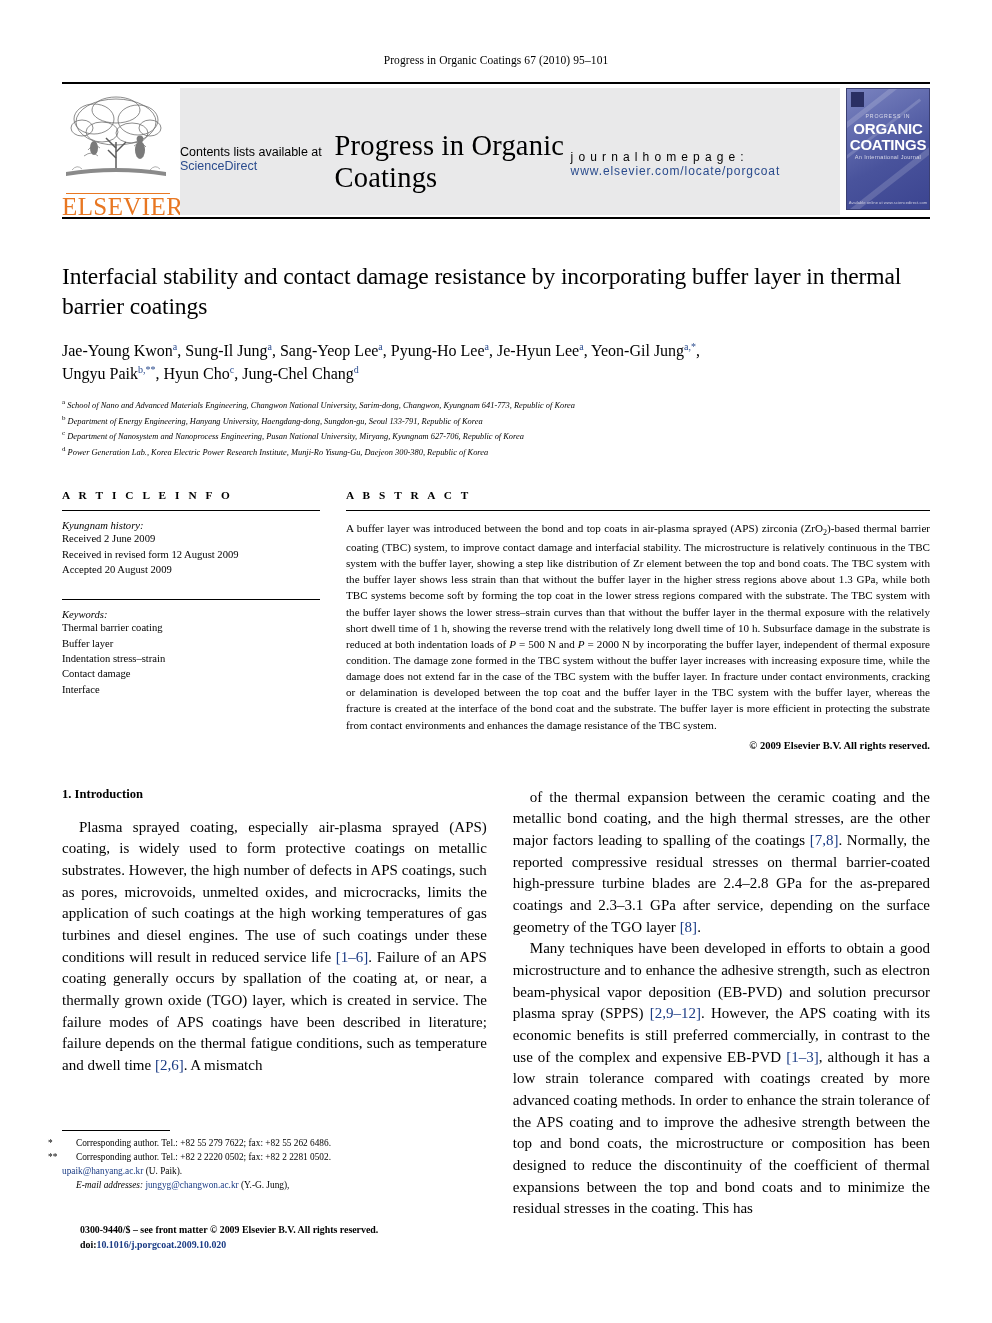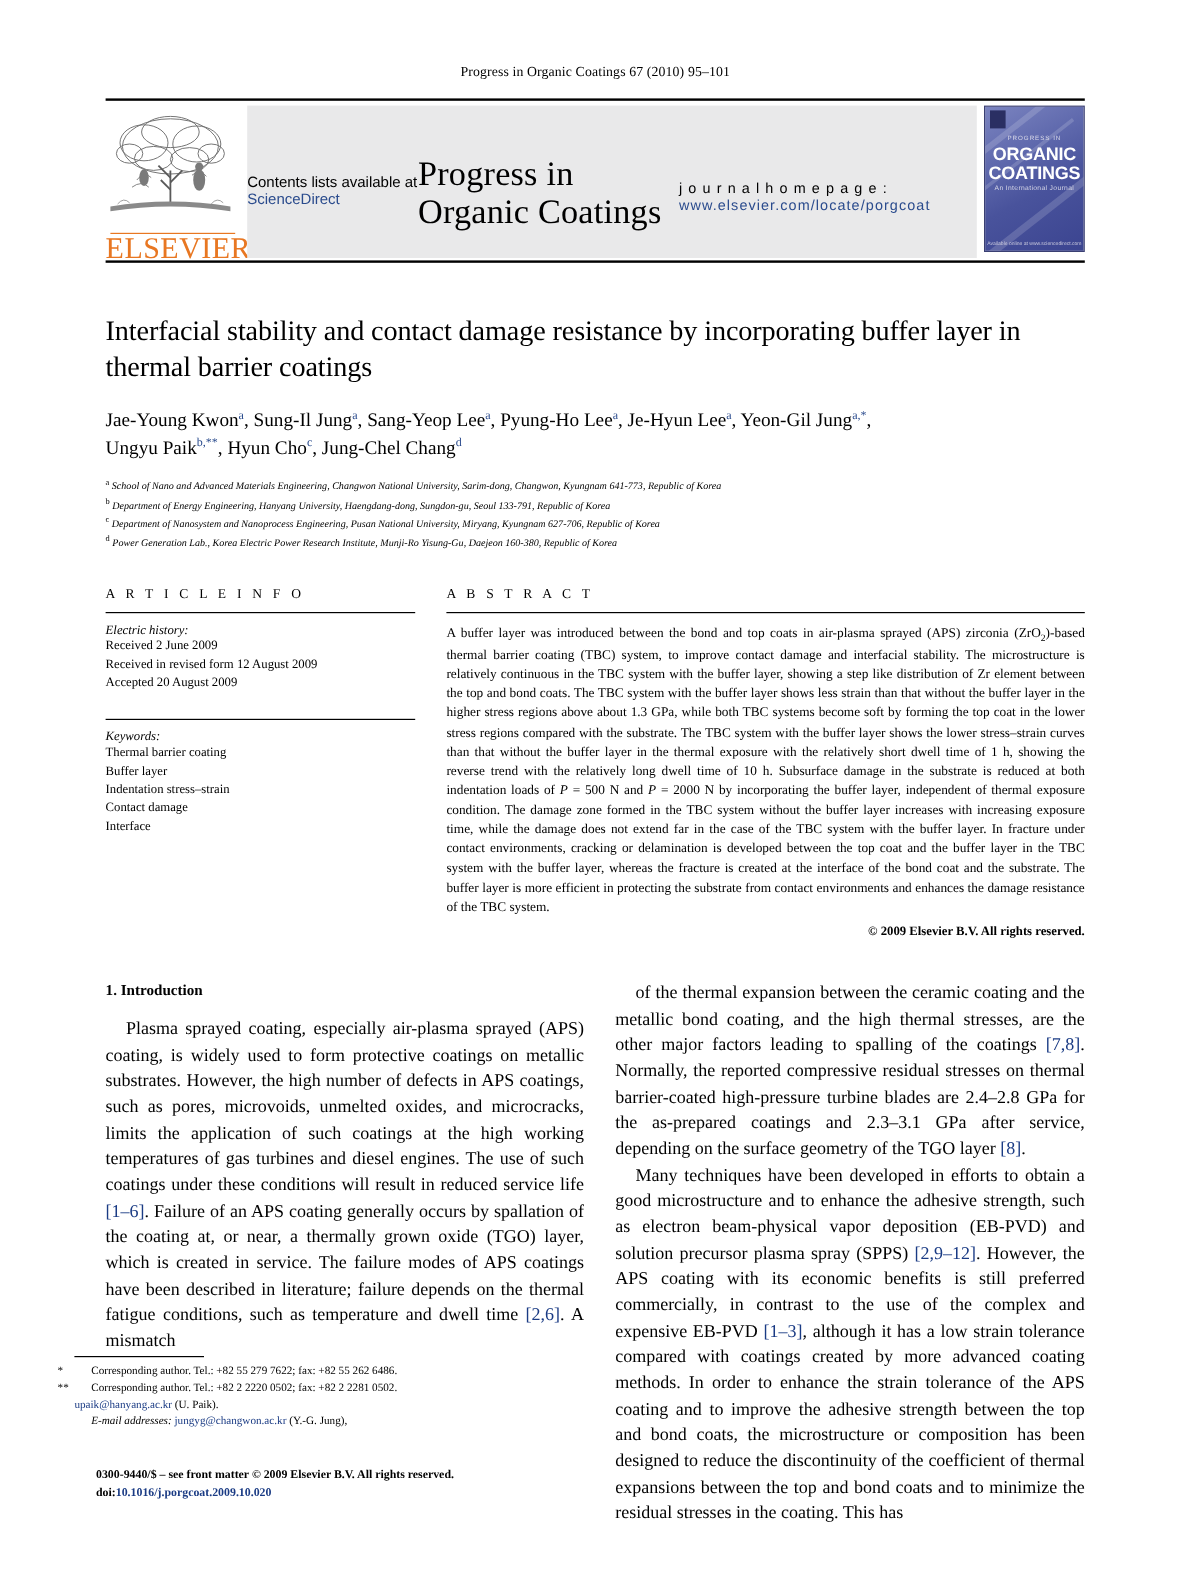--- a/index.html
+++ b/index.html
@@ -13,21 +13,21 @@
     font-family: "Liberation Serif", "DejaVu Serif", serif;
     color: #000000;
     position: relative;
     overflow: hidden;
   }
   .page {
     width: 992px;
     height: 1306px;
     position: relative;
     box-sizing: border-box;
-    padding: 0 88px;
+    padding: 0 62px;
   }
 
   
   .running-head {
     text-align: center;
     font-size: 11.5px;
     letter-spacing: .1px;
     padding-top: 54px;
     font-family: "Liberation Serif", serif;
   }
@@ -171,21 +171,21 @@
   
   .info-abstract {
     margin-top: 30px;
     display: flex;
     gap: 26px;
   }
   .col-info { width: 258px; min-width: 258px; }
   .col-abs { flex: 1; }
   .sec-head {
     font-size: 11.3px;
-    font-weight: normal;
+    font-weight: bold;
     letter-spacing: 3.1px;
     font-family: "Liberation Serif", serif;
   }
   .hr-thin {
     border-top: 1px solid #000;
     margin-top: 9px;
     margin-bottom: 9px;
   }
   .info-sub {
     font-style: italic;
@@ -341,30 +341,30 @@
   <div class="title-block">
     <div class="art-title">Interfacial stability and contact damage resistance by incorporating buffer layer in thermal barrier coatings</div>
     <div class="authors">
       <div>Jae-Young Kwon<sup class="aff-mark">a</sup>, Sung-Il Jung<sup class="aff-mark">a</sup>, Sang-Yeop Lee<sup class="aff-mark">a</sup>, Pyung-Ho Lee<sup class="aff-mark">a</sup>, Je-Hyun Lee<sup class="aff-mark">a</sup>, Yeon-Gil Jung<sup class="aff-mark">a,*</sup>,</div>
       <div>Ungyu Paik<sup class="aff-mark">b,**</sup>, Hyun Cho<sup class="aff-mark">c</sup>, Jung-Chel Chang<sup class="aff-mark">d</sup></div>
     </div>
     <div class="affiliations">
       <div><sup class="lbl">a</sup> <span>School of Nano and Advanced Materials Engineering, Changwon National University, Sarim-dong, Changwon, Kyungnam 641-773, Republic of Korea</span></div>
       <div><sup class="lbl">b</sup> <span>Department of Energy Engineering, Hanyang University, Haengdang-dong, Sungdon-gu, Seoul 133-791, Republic of Korea</span></div>
       <div><sup class="lbl">c</sup> <span>Department of Nanosystem and Nanoprocess Engineering, Pusan National University, Miryang, Kyungnam 627-706, Republic of Korea</span></div>
-      <div><sup class="lbl">d</sup> <span>Power Generation Lab., Korea Electric Power Research Institute, Munji-Ro Yisung-Gu, Daejeon 160-380, Republic of Korea</span></div>
+      <div><sup class="lbl">d</sup> <span>Power Generation Lab., Korea Electric Power Research Institute, Munji-Ro Yisung-Gu, Daejeon 300-380, Republic of Korea</span></div>
     </div>
   </div>
 
   <div class="info-abstract">
 
     <div class="col-info">
       <div class="sec-head">A R T I C L E    I N F O</div>
       <div class="hr-thin"></div>
-      <div class="info-sub">Electric history:</div>
+      <div class="info-sub">Kyungnam history:</div>
       <div class="info-list">
         <div>Received 2 June 2009</div>
         <div>Received in revised form 12 August 2009</div>
         <div>Accepted 20 August 2009</div>
       </div>
       <div class="kw-gap"></div>
       <div class="hr-thin"></div>
       <div class="info-sub">Keywords:</div>
       <div class="info-list">
         <div>Thermal barrier coating</div>

